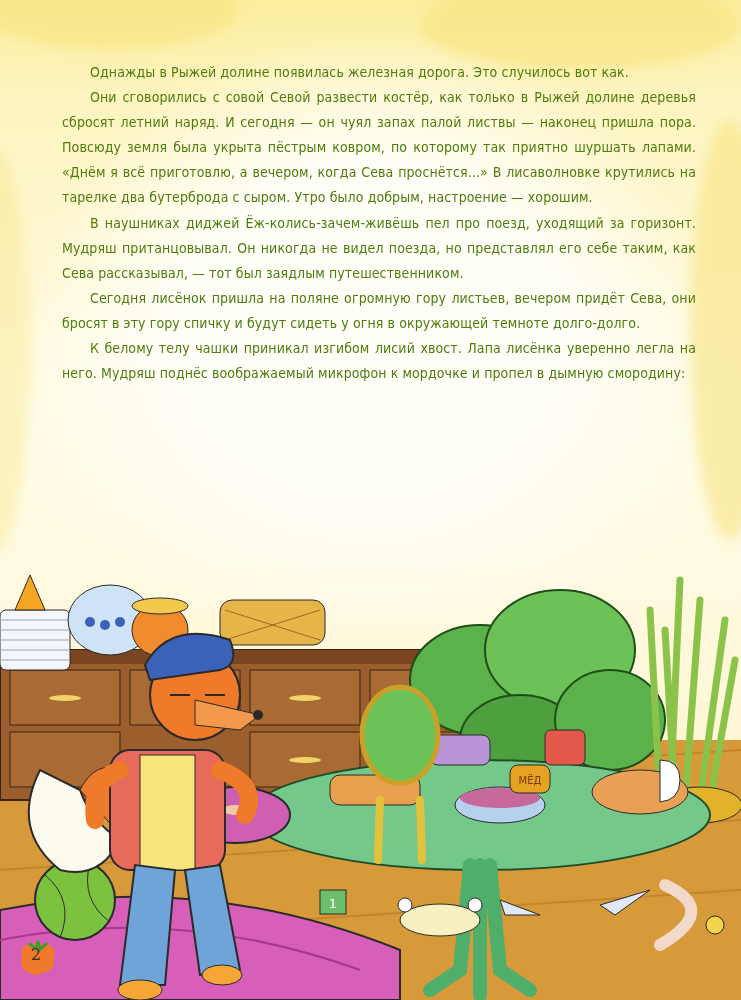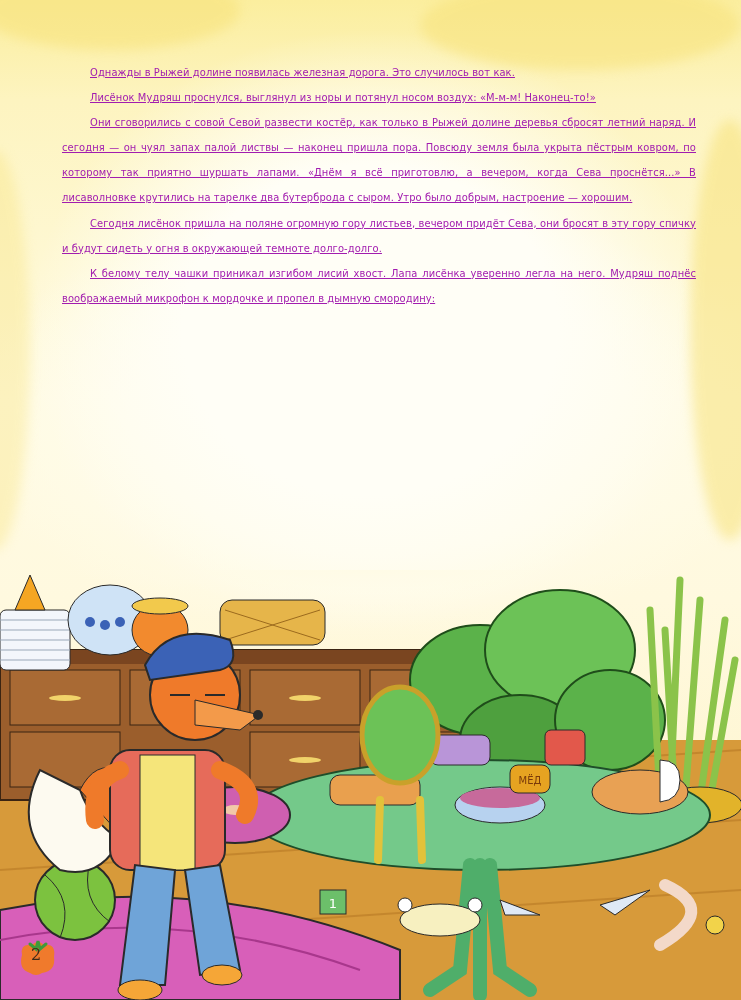--- a/index.html
+++ b/index.html
@@ -11,25 +11,24 @@
     .page-bg {
       position: absolute; inset: 0;
       background:
         radial-gradient(ellipse 340px 300px at 370px 330px, #fffef6 55%, rgba(255,254,246,0) 100%),
         radial-gradient(ellipse 420px 220px at 380px 420px, #fffcea 60%, rgba(255,252,234,0) 100%),
         linear-gradient(180deg, #fbee9e 0%, #fdf4c0 10%, #fffbe3 40%, #fff9df 60%, #fdf3c4 100%);
     }
     .blot { position: absolute; border-radius: 50%; filter: blur(6px); opacity: .55; background: #f7e27a; }
     .text-block {
       position: absolute; left: 62px; top: 60px; width: 634px;
-      font-size: 11px; line-height: 25.1px; color: #a21caf;
+      font-size: 14px; line-height: 25.1px; color: #4d7c0f;
       letter-spacing: 0.1px; text-align: justify;
       font-family: "DejaVu Sans", sans-serif;
       font-stretch: condensed;
-      text-decoration: underline;
     }
     .text-block p { margin: 0; text-indent: 28px; text-align: justify; text-align-last: left; }
     .illustration { position: absolute; left: 0; top: 570px; width: 675px; height: 430px; }
     .illustration svg { display: block; width: 741px; height: 430px; }
     .page-number {
       position: absolute; left: 16px; top: 935px; width: 44px; height: 42px;
     }
     .page-number .num {
       position: absolute; left: 0; top: 10px; width: 40px; text-align: center;
       font-family: "DejaVu Serif", serif; font-size: 16px; color: #3d2a1a;
@@ -40,22 +39,22 @@
 
 <div class="page-bg">
   <div class="blot" style="left:-20px;top:-30px;width:260px;height:80px;"></div>
   <div class="blot" style="left:420px;top:-20px;width:320px;height:90px;"></div>
   <div class="blot" style="left:690px;top:120px;width:80px;height:420px;"></div>
   <div class="blot" style="left:-40px;top:150px;width:70px;height:400px;opacity:.35"></div>
 </div>
 
 <div class="text-block">
   <p>Однажды в Рыжей долине появилась железная дорога. Это случилось вот как.</p>
-  <p>Лисёнок Мудряш проснулся, выглянул из норы и потянул носом воздух: «М-м-м! Наконец-то!»</p>
   <p>Они сговорились с совой Севой развести костёр, как только в Рыжей долине деревья сбросят летний наряд. И сегодня — он чуял запах палой листвы — наконец пришла пора. Повсюду земля была укрыта пёстрым ковром, по которому так приятно шуршать лапами. «Днём я всё приготовлю, а вечером, когда Сева проснётся...» В лисаволновке крутились на тарелке два бутерброда с сыром. Утро было добрым, настроение — хорошим.</p>
+  <p>В наушниках диджей Ёж-колись-зачем-живёшь пел про поезд, уходящий за горизонт. Мудряш пританцовывал. Он никогда не видел поезда, но представлял его себе таким, как Сева рассказывал, — тот был заядлым путешественником.</p>
   <p>Сегодня лисёнок пришла на поляне огромную гору листьев, вечером придёт Сева, они бросят в эту гору спичку и будут сидеть у огня в окружающей темноте долго-долго.</p>
   <p>К белому телу чашки приникал изгибом лисий хвост. Лапа лисёнка уверенно легла на него. Мудряш поднёс воображаемый микрофон к мордочке и пропел в дымную смородину:</p>
 </div>
 
 <div class="illustration">
   <svg viewBox="0 0 741 430" xmlns="http://www.w3.org/2000/svg">
     <defs>
       <radialGradient id="fade" cx="50%" cy="0%" r="70%">
         <stop offset="0%" stop-color="#fffbe6" stop-opacity="1"></stop>
         <stop offset="60%" stop-color="#fffbe6" stop-opacity="0"></stop>

